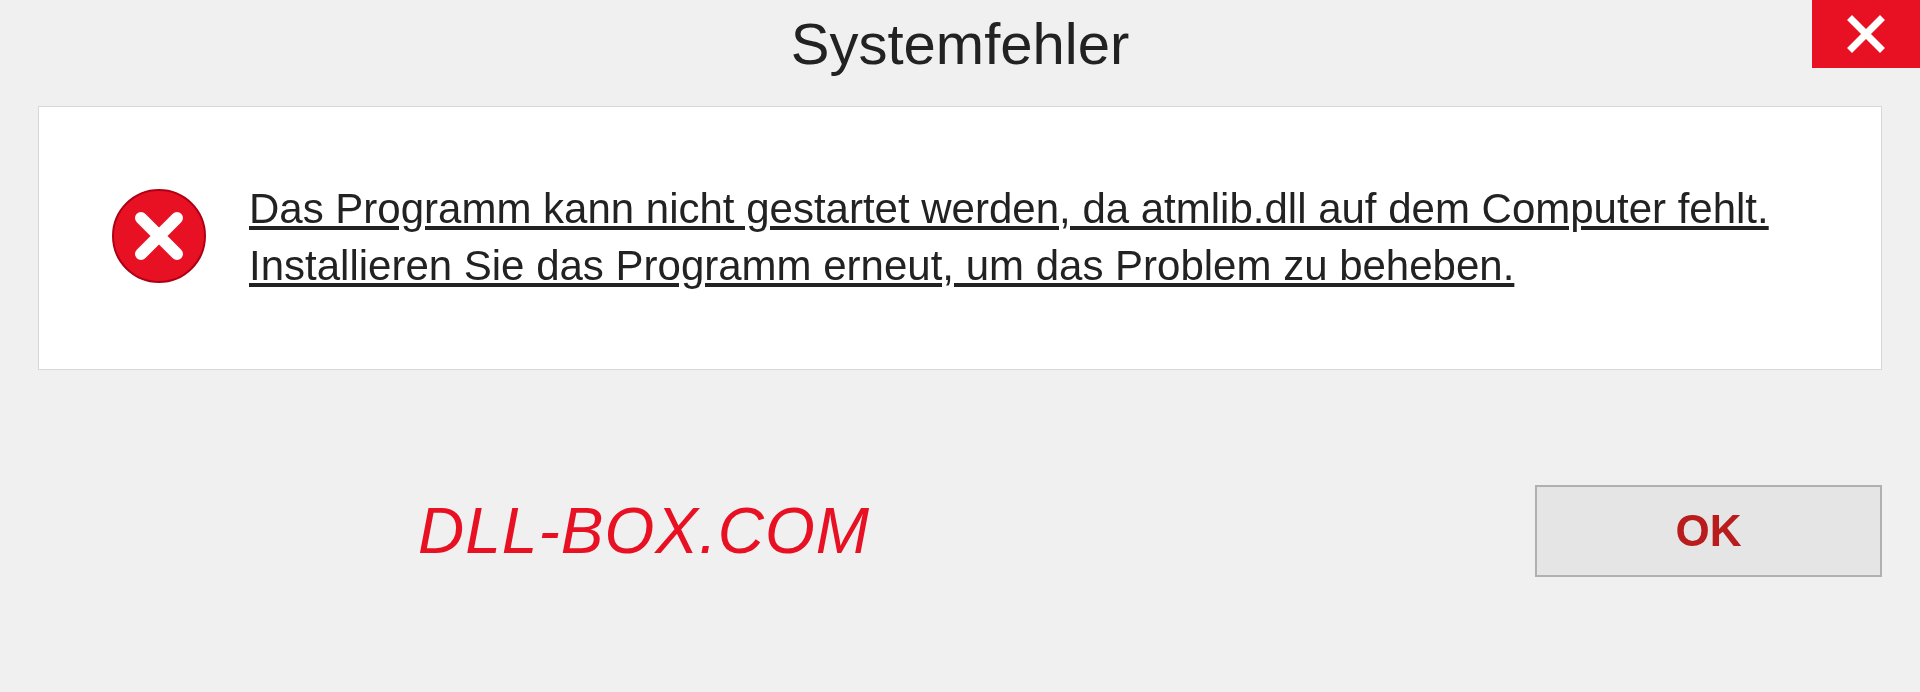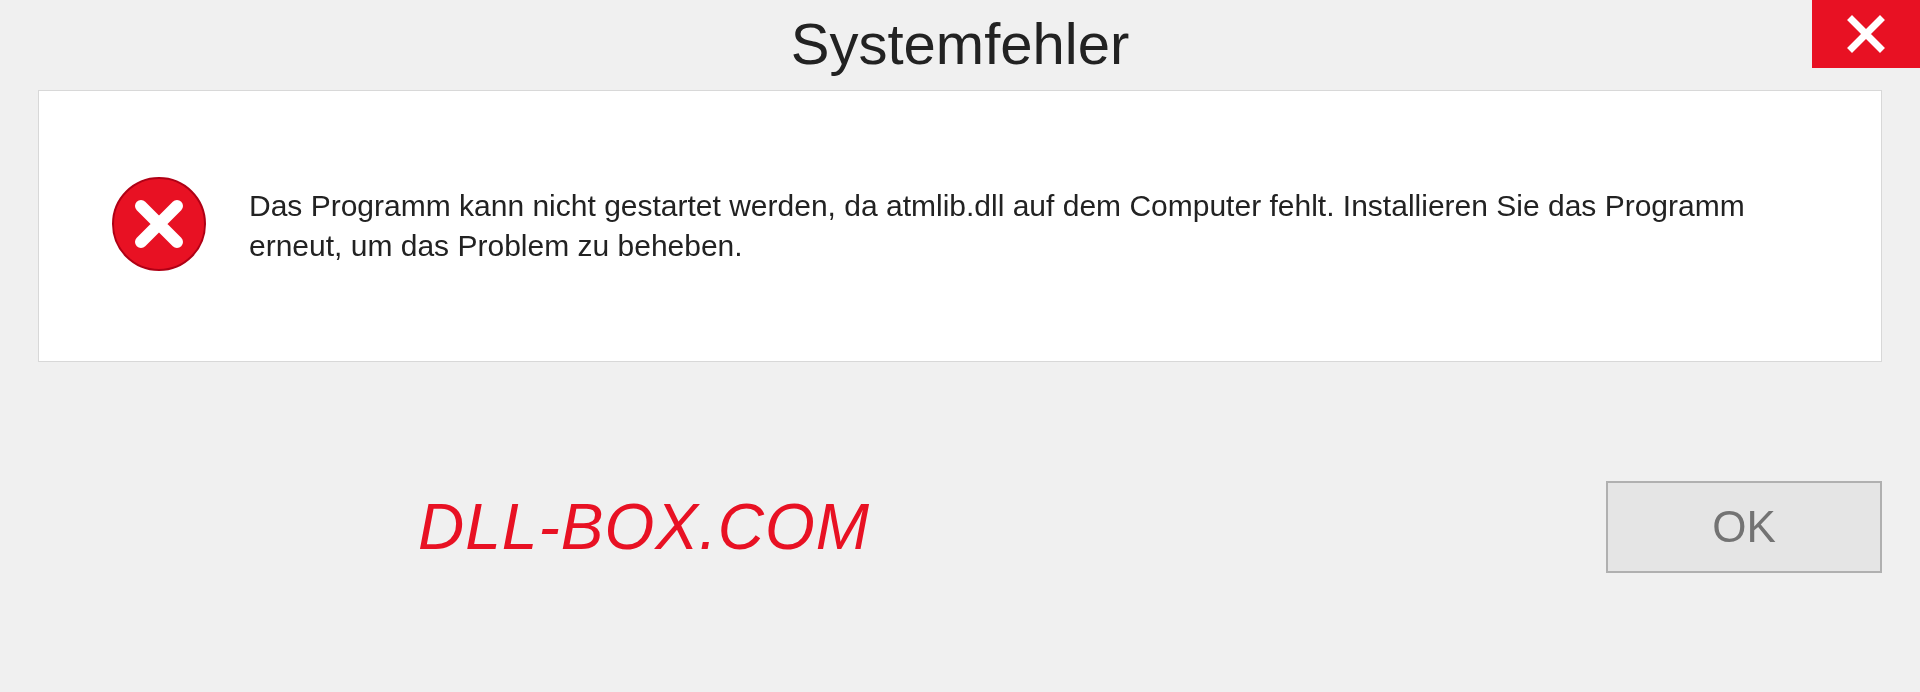--- a/index.html
+++ b/index.html
@@ -20,21 +20,21 @@
       height: 100%;
       background: #f0f0f0;
       display: flex;
       flex-direction: column;
     }
     .titlebar {
       display: flex;
       align-items: flex-start;
       justify-content: center;
       position: relative;
-      height: 90px;
+      height: 106px;
       padding-top: 10px;
     }
     .title {
       font-size: 58px;
       font-weight: 400;
       color: #222;
       text-align: center;
     }
     .close-btn {
       position: absolute;
@@ -64,55 +64,57 @@
     }
     .error-icon {
       flex-shrink: 0;
       margin-right: 40px;
     }
     .error-icon svg {
       width: 100px;
       height: 100px;
     }
     .message {
-      font-size: 30px;
+      font-size: 42px;
       line-height: 1.35;
       color: #222;
       font-weight: 400;
+      text-decoration: underline;
     }
     .footer {
       display: flex;
       align-items: center;
       justify-content: flex-end;
       padding: 30px 38px 30px 38px;
       gap: 40px;
       flex: 1;
     }
     .watermark {
       font-size: 64px;
       font-weight: 400;
       color: #e81123;
       letter-spacing: 1px;
       font-family: Arial, sans-serif;
       margin-right: auto;
       margin-left: 380px;
       font-style: italic;
     }
     .ok-btn {
-      width: 276px;
+      width: 347px;
       height: 92px;
       background: #e5e5e5;
       border: 2px solid #b0b0b0;
       font-size: 44px;
-      color: #737373;
+      color: #b91c1c;
       display: flex;
       align-items: center;
       justify-content: center;
       cursor: pointer;
       font-family: "Segoe UI", Tahoma, Arial, sans-serif;
+      font-weight: bold;
     }
   </style>
 </head>
 <body>
 
 <div class="dialog">
 
   <div class="titlebar">
     <div class="title">Systemfehler</div>
     <div class="close-btn">

